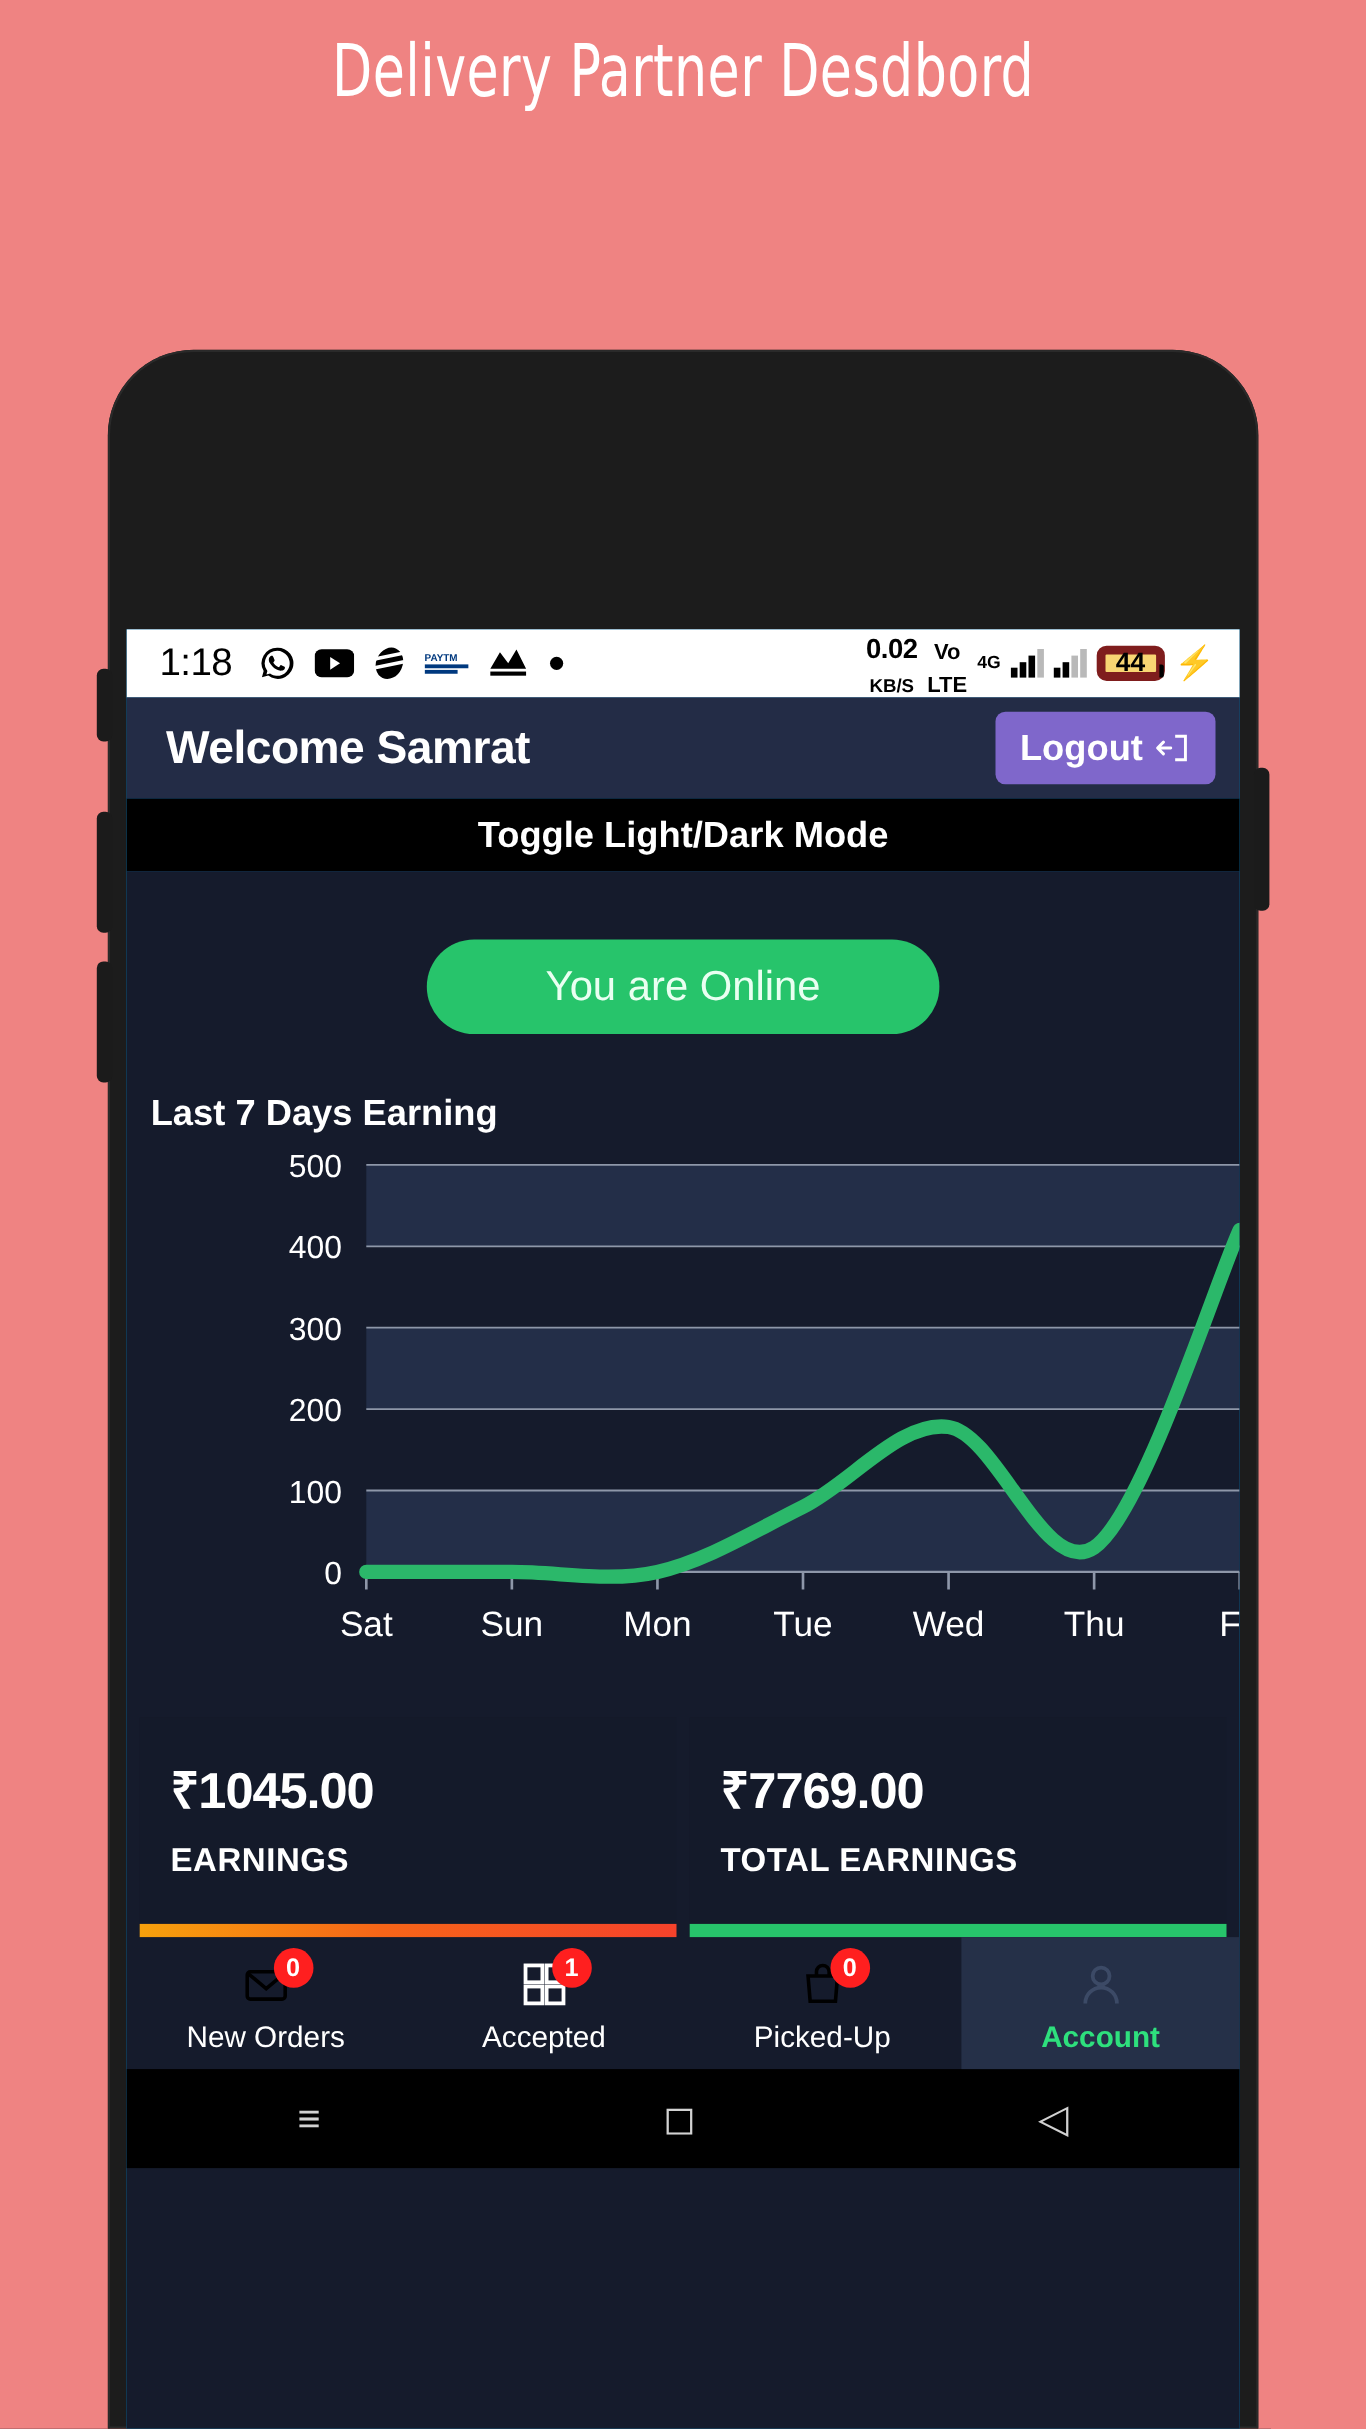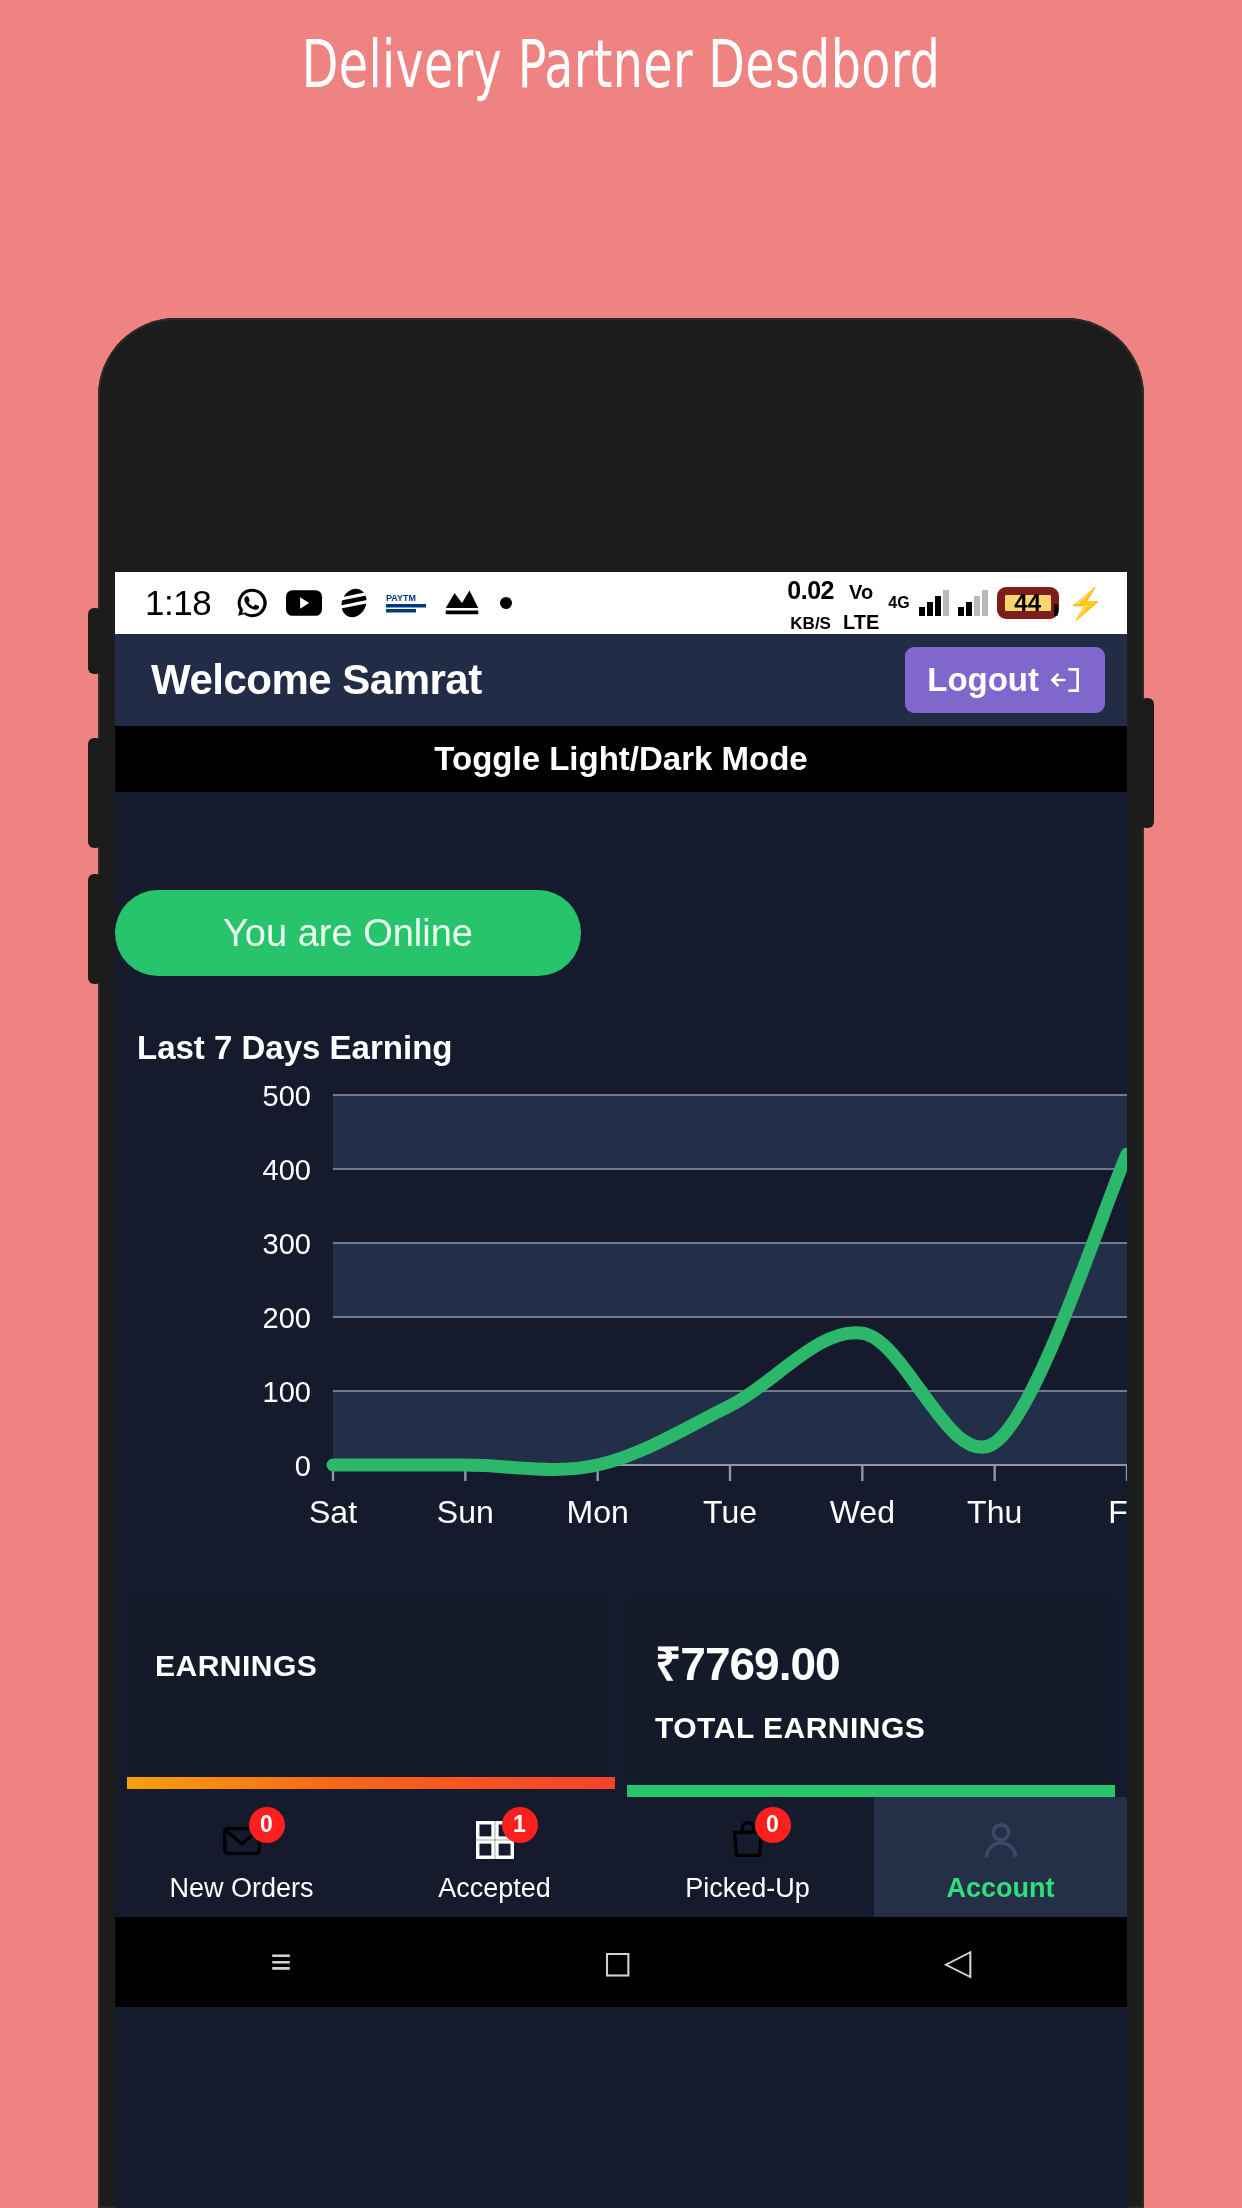--- a/index.html
+++ b/index.html
@@ -119,21 +119,21 @@
     background: #000000;
     color: #ffffff;
     display: flex; align-items: center; justify-content: center;
     font-size: 33px; font-weight: bold;
     cursor: pointer;
   }
 
   
   .app-body { background: #151b2c; height: 1416px; position: relative; }
 
-  .online-wrap { display:flex; padding-top: 98px; }
+  .online-wrap { display:flex; justify-content:center; padding-top: 62px; }
   .online-btn {
     background: #27c46b;
     color: #e9fff1;
     border: none; border-radius: 999px;
     width: 466px; height: 86px;
     font-family: "Liberation Sans", sans-serif;
     font-size: 38px;
     cursor: pointer;
   }
 
@@ -305,20 +305,21 @@
             <text x="879.6666666666667" y="446" text-anchor="middle" fill="#ffffff" font-size="32" font-family="&quot;Liberation Sans&quot;, sans-serif">Thu</text>
             <line x1="1012" y1="388" x2="1012" y2="404" stroke="#8e97a9" stroke-width="2.4"></line>
             <text x="1012" y="446" text-anchor="middle" fill="#ffffff" font-size="32" font-family="&quot;Liberation Sans&quot;, sans-serif">Fri</text>
             <path d="M 218 388 C 240.05555555555557 388, 306.2222222222223 388, 350.33333333333337 388 C 394.44444444444446 388, 438.5555555555556 397.8666666666667, 482.6666666666667 388 C 526.7777777777778 378.1333333333333, 570.8888888888889 350.75333333333333, 615 328.8 C 659.1111111111111 306.8466666666667, 703.2222222222223 250.11333333333332, 747.3333333333334 256.28 C 791.4444444444445 262.44666666666666, 835.5555555555557 395.64666666666665, 879.6666666666667 365.8 C 923.7777777777778 335.9533333333334, 989.9444444444445 125.29999999999998, 1012 77.19999999999999" fill="none" stroke="#2bb86a" stroke-width="13" stroke-linecap="round" stroke-linejoin="round"></path>
           </svg>
       </div>
 
       <div class="cards">
         <div style="flex:1">
           <div class="card">
+            <div class="amount">₹1045.00</div>
             <div class="label">EARNINGS</div>
           </div>
           <div class="card-bar bar-a"></div>
         </div>
         <div style="flex:1">
           <div class="card">
             <div class="amount">₹7769.00</div>
             <div class="label">TOTAL EARNINGS</div>
           </div>
           <div class="card-bar bar-b"></div>

